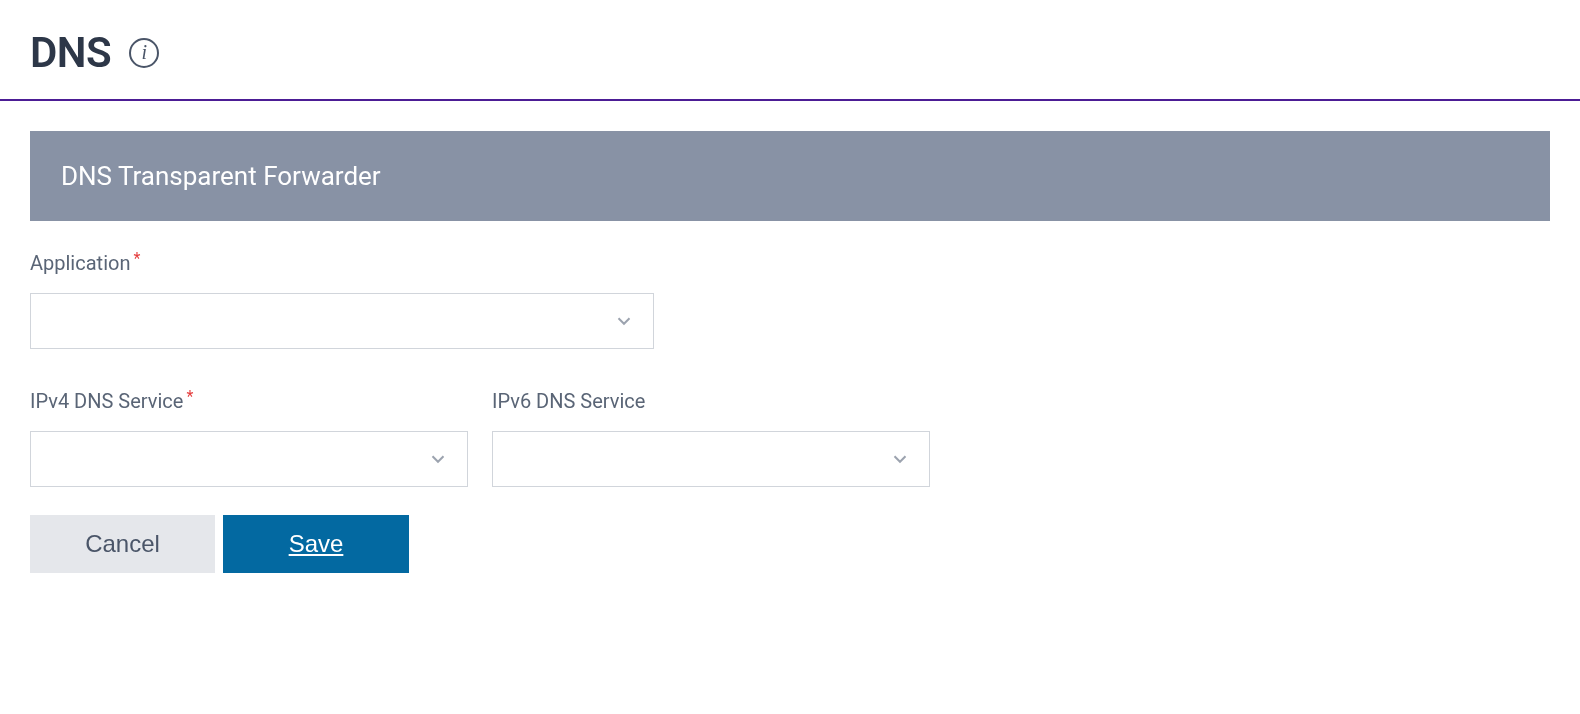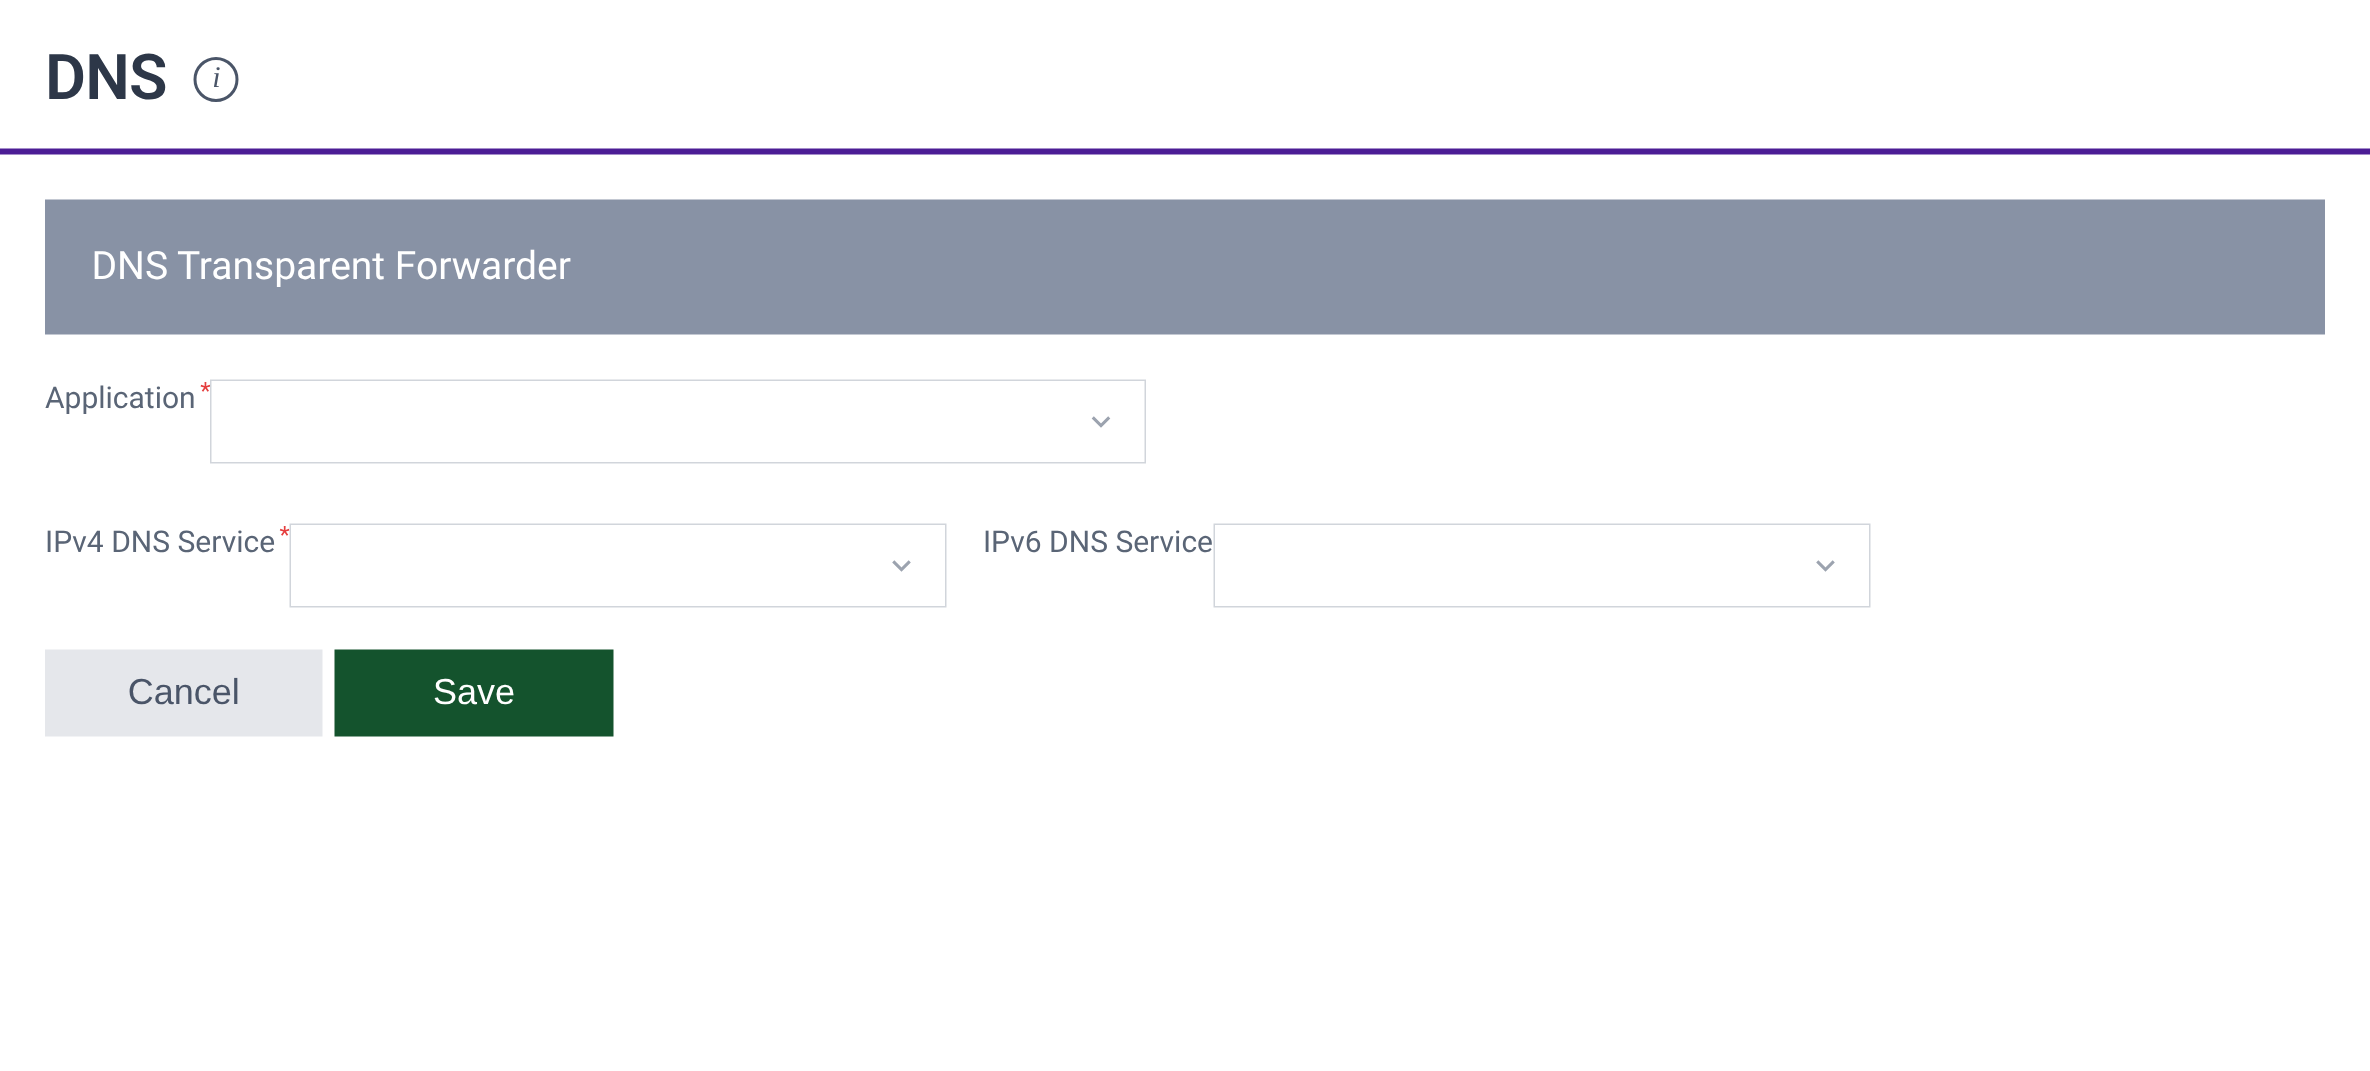--- a/index.html
+++ b/index.html
@@ -13,21 +13,21 @@
       color: #333;
     }
     .page {
       width: 1580px;
     }
     .header {
       padding: 28px 30px 22px 30px;
       display: flex;
       align-items: center;
       gap: 18px;
-      border-bottom: 4px solid #4c1d95;
+      border-bottom: 2px solid #4c1d95;
     }
     .page-title {
       font-size: 42px;
       font-weight: 600;
       color: #2d3748;
       letter-spacing: -0.5px;
     }
     .info-icon {
       width: 30px;
       height: 30px;
@@ -59,21 +59,21 @@
       margin-bottom: 28px;
     }
     .form-row-split {
       display: flex;
       gap: 24px;
       margin-bottom: 28px;
       margin-top: 40px;
     }
     .form-field {
       display: flex;
-      flex-direction: row;
+      flex-direction: column;
       text-align: right;
     }
     .label-row {
       display: flex;
       align-items: flex-start;
       gap: 3px;
       margin-bottom: 18px;
     }
     .field-label {
       font-size: 20px;
@@ -132,22 +132,23 @@
       align-items: center;
       justify-content: center;
     }
     .btn-cancel {
       width: 185px;
       background: #e5e7eb;
       color: #4a5568;
     }
     .btn-save {
       width: 186px;
-      background: #14532d;
+      background: #0369a1;
       color: #ffffff;
+      text-decoration: underline;
     }
   </style>
 </head>
 <body>
 
 <div class="page">
 
   <div class="header">
     <h1 class="page-title">DNS</h1>
     <div class="info-icon">

